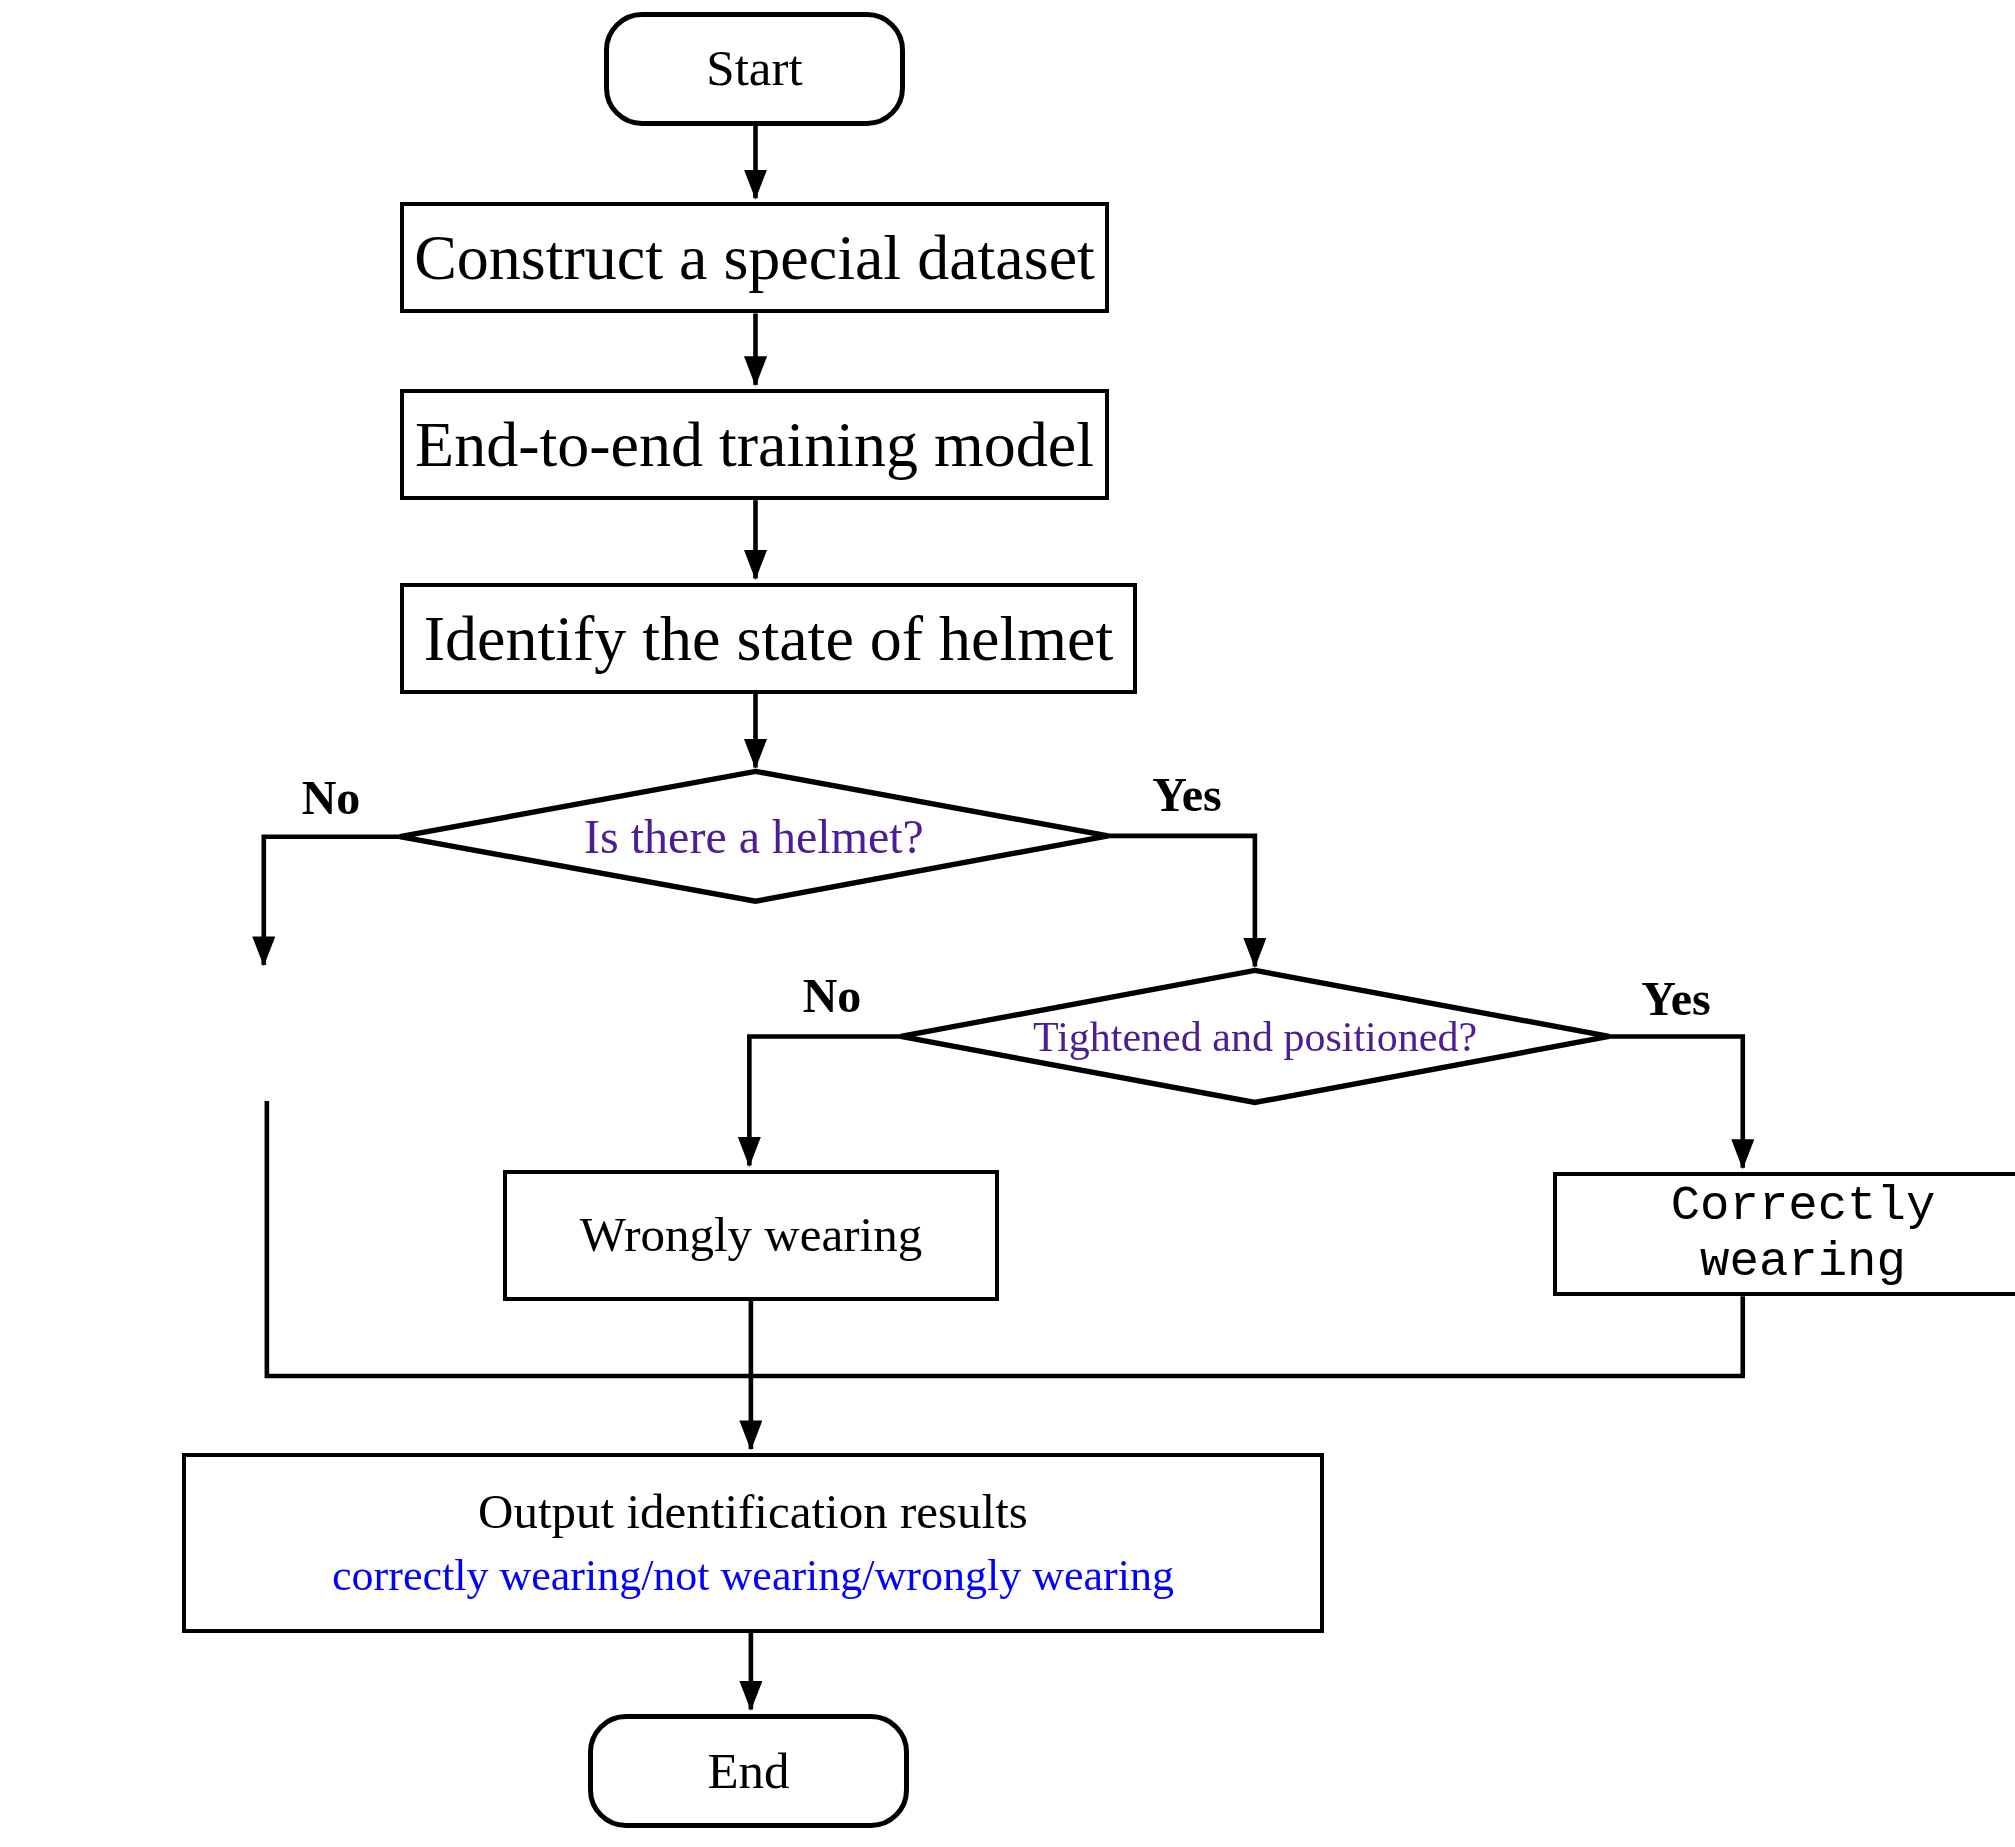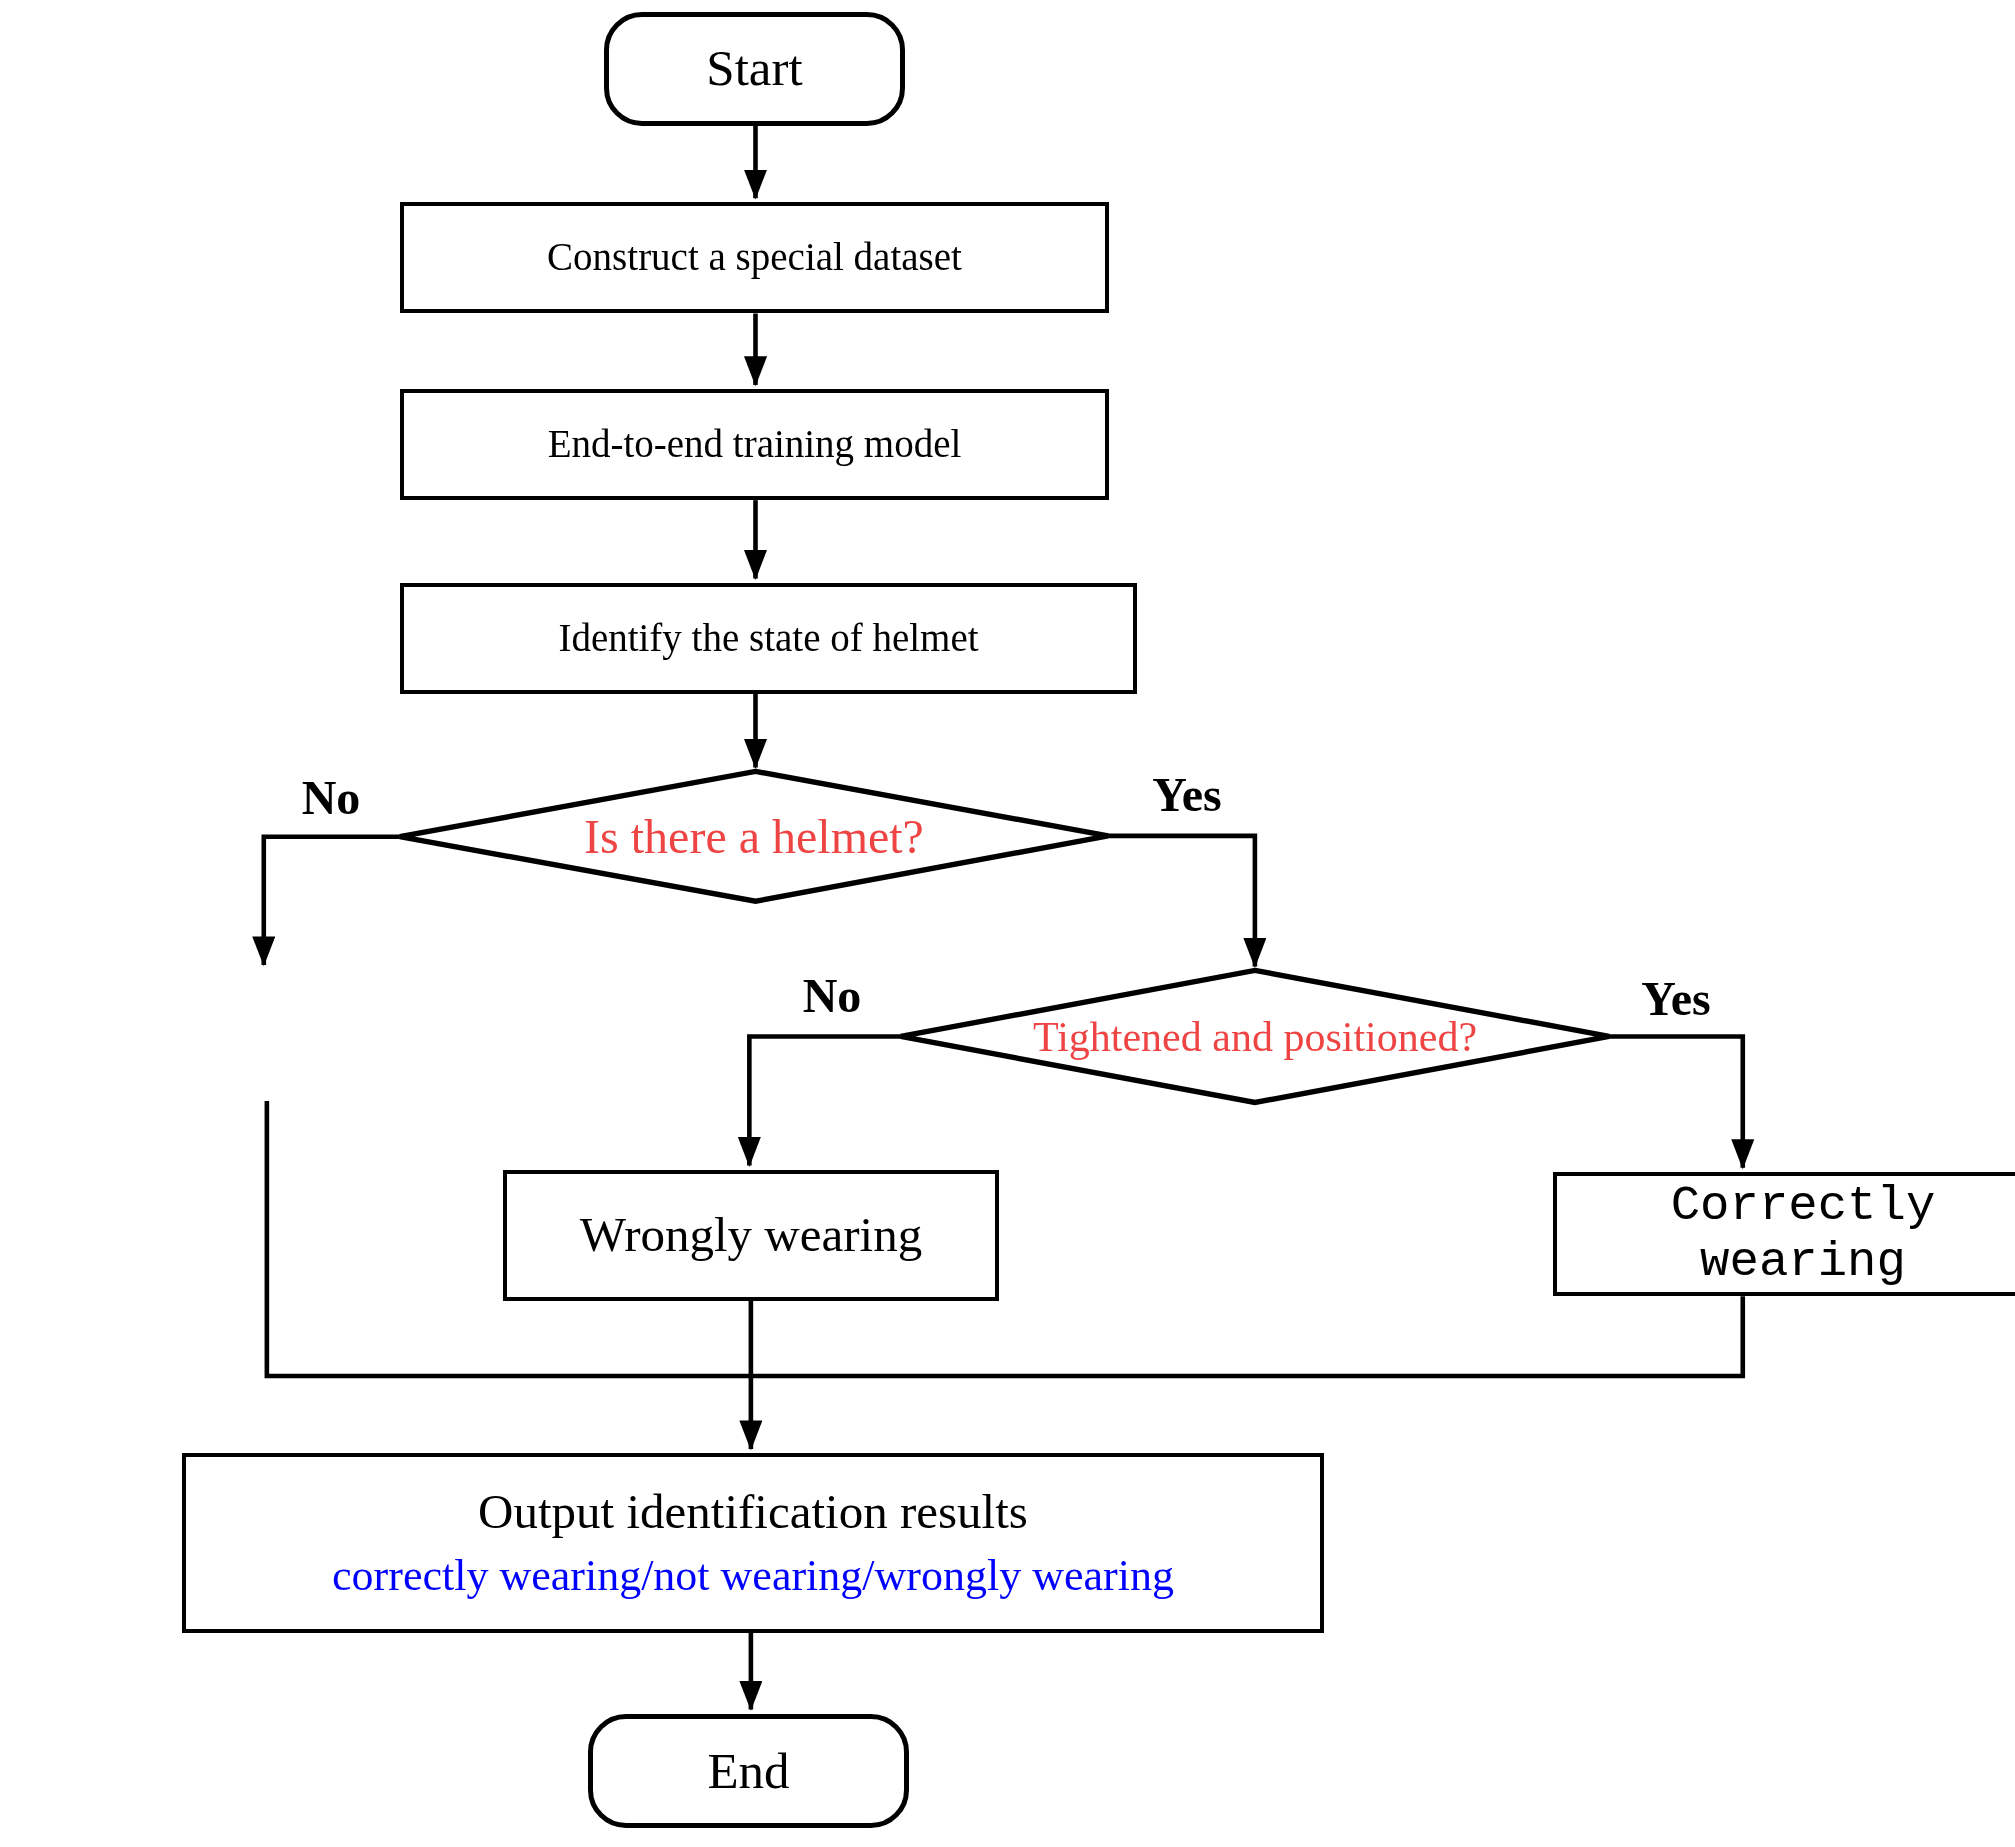--- a/index.html
+++ b/index.html
@@ -5,26 +5,26 @@
   html,body{margin:0;padding:0;background:#ffffff;}
   body{width:2015px;height:1847px;overflow:hidden;
        font-family:"Liberation Serif","DejaVu Serif",serif;}
   .canvas{position:relative;width:2015px;height:1847px;background:#ffffff;}
   svg.connectors{position:absolute;left:0;top:0;width:2015px;height:1847px;}
   .node{position:absolute;box-sizing:border-box;border:4.6px solid #000;
         background:#ffffff;display:flex;flex-direction:column;
         align-items:center;justify-content:center;text-align:center;
         color:#000;line-height:1.15;}
   .terminal{border-radius:38px;border-width:5.4px;font-size:51px;}
-  .process{font-size:39px;}
+  .process{font-size:64px;}
   .result{font-size:49px;}
   .output-line1{font-size:49px;color:#000;}
   .output-line2{font-size:44px;color:#0000FF;margin-top:10.8px;}
   .decision-text{position:absolute;transform:translate(-50%,-50%);
-                 color:#ef4444;text-align:center;white-space:nowrap;}
+                 color:#4c1d95;text-align:center;white-space:nowrap;}
   .decision-text.d1{font-size:48px;}
   .decision-text.d2{font-size:42px;}
   .edge-label{position:absolute;transform:translate(-50%,-50%);
               font-size:48px;color:#000;white-space:nowrap;font-weight:bold;}
 </style>
 </head>
 <body>
 
 <div class="canvas">
 

